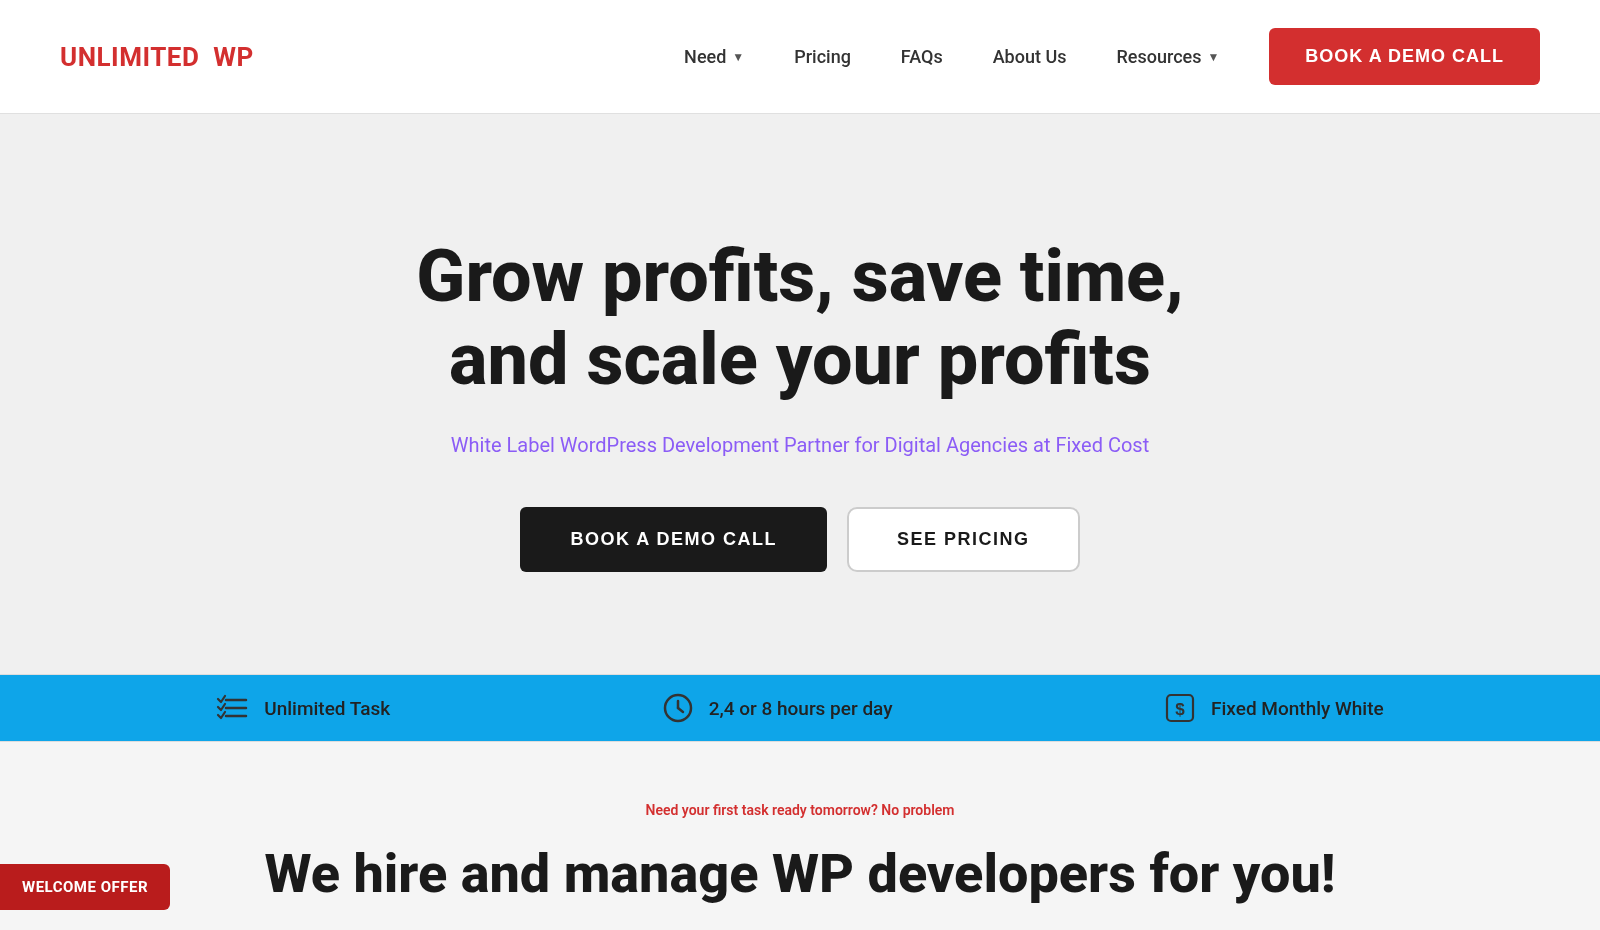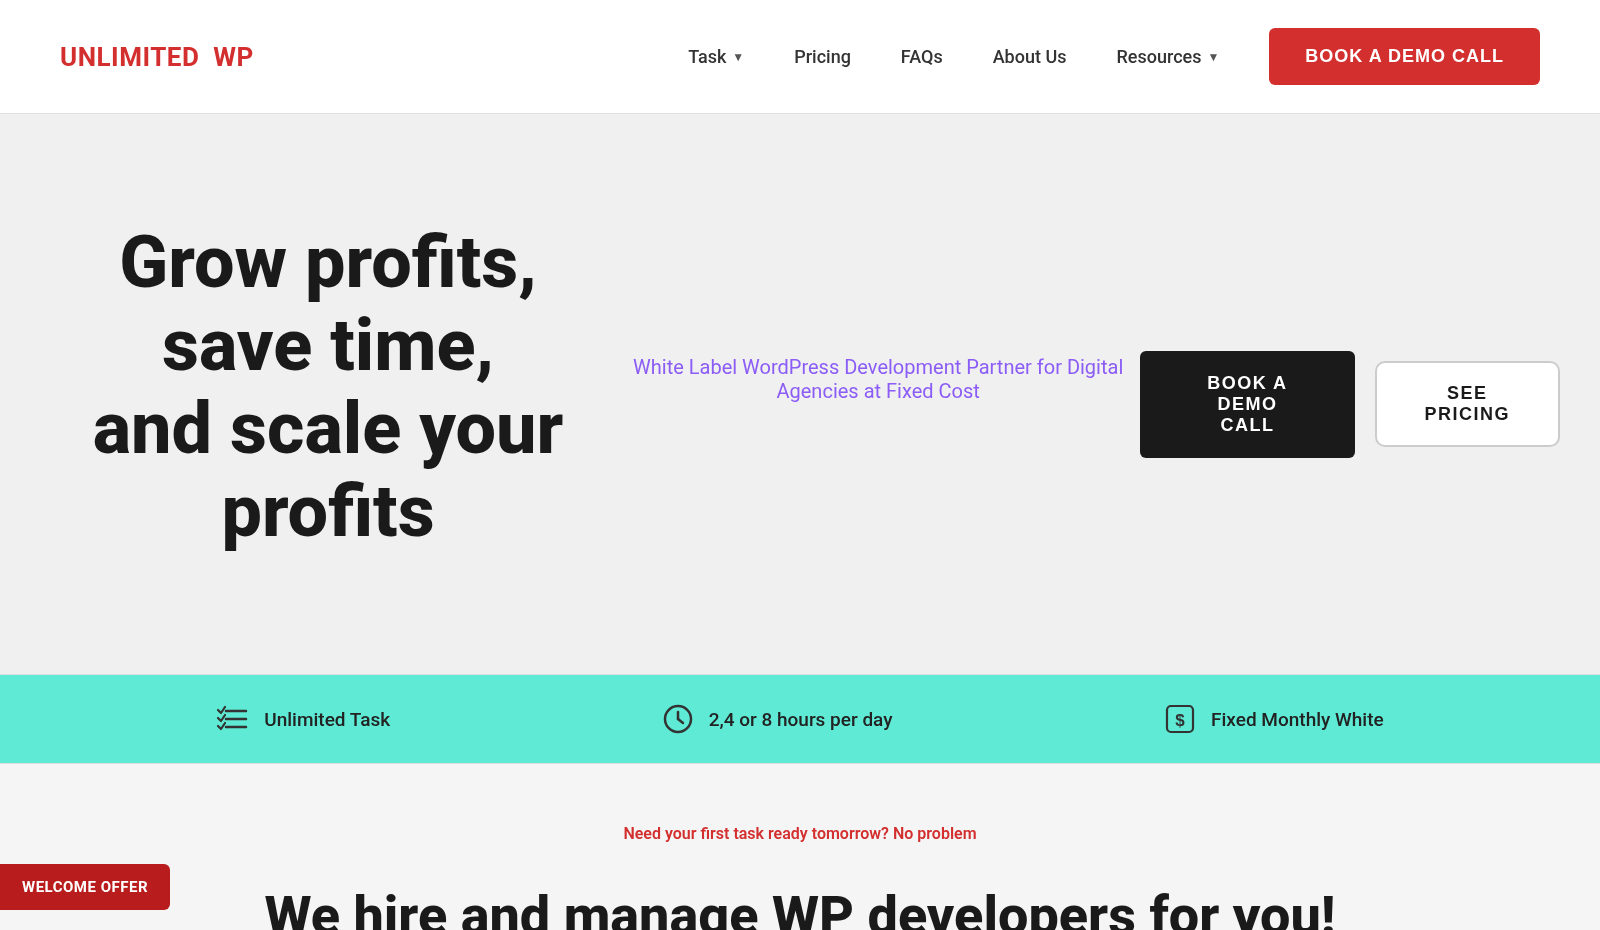--- a/index.html
+++ b/index.html
@@ -78,21 +78,21 @@
       letter-spacing: 1px;
       cursor: pointer;
       border-radius: 6px;
       text-transform: uppercase;
     }
 
     
     .hero-section {
       background: #f0f0f0;
       display: flex;
-      flex-direction: row;
+      flex-direction: column;
       align-items: center;
       justify-content: center;
       padding: 100px 40px 80px;
       text-align: center;
       min-height: 560px;
     }
 
     .hero-title {
       font-size: 72px;
       font-weight: 800;
@@ -136,28 +136,28 @@
       font-size: 18px;
       font-weight: 700;
       letter-spacing: 1.5px;
       cursor: pointer;
       border-radius: 10px;
       text-transform: uppercase;
     }
 
     
     .features-bar {
-      background: #5eead4;
+      background: #0ea5e9;
       border-top: 1px solid #ddd;
       border-bottom: 1px solid #ddd;
       display: flex;
       align-items: center;
       justify-content: space-around;
       padding: 28px 80px;
-      height: 90px;
+      height: 68px;
     }
 
     .feature-item {
       display: flex;
       align-items: center;
       gap: 16px;
     }
 
     .feature-icon {
       font-size: 28px;
@@ -174,23 +174,23 @@
 
     
     .lower-section {
       background: #f5f5f5;
       padding: 60px 80px 30px;
       text-align: center;
     }
 
     .lower-tagline {
       color: #d32f2f;
-      font-size: 16px;
+      font-size: 14px;
       font-weight: 600;
-      margin-bottom: 41px;
+      margin-bottom: 24px;
     }
 
     .lower-heading {
       font-size: 54px;
       font-weight: 800;
       color: #1a1a1a;
       line-height: 1.2;
     }
 
     
@@ -237,21 +237,21 @@
 <nav class="navbar">
   <div class="logo-container">
     <span class="logo-text">
       <span>UNLIMITED</span>
       &nbsp;<span style="color:#d32f2f;">WP</span>
     </span>
   </div>
 
   <div class="nav-links">
     <a class="nav-item">
-      <span>Task</span>
+      <span>Need</span>
       <span class="chevron-icon">▼</span>
     </a>
     <a class="nav-item">
       <span>Pricing</span>
     </a>
     <a class="nav-item">
       <span>FAQs</span>
     </a>
     <a class="nav-item">
       <span>About Us</span>

